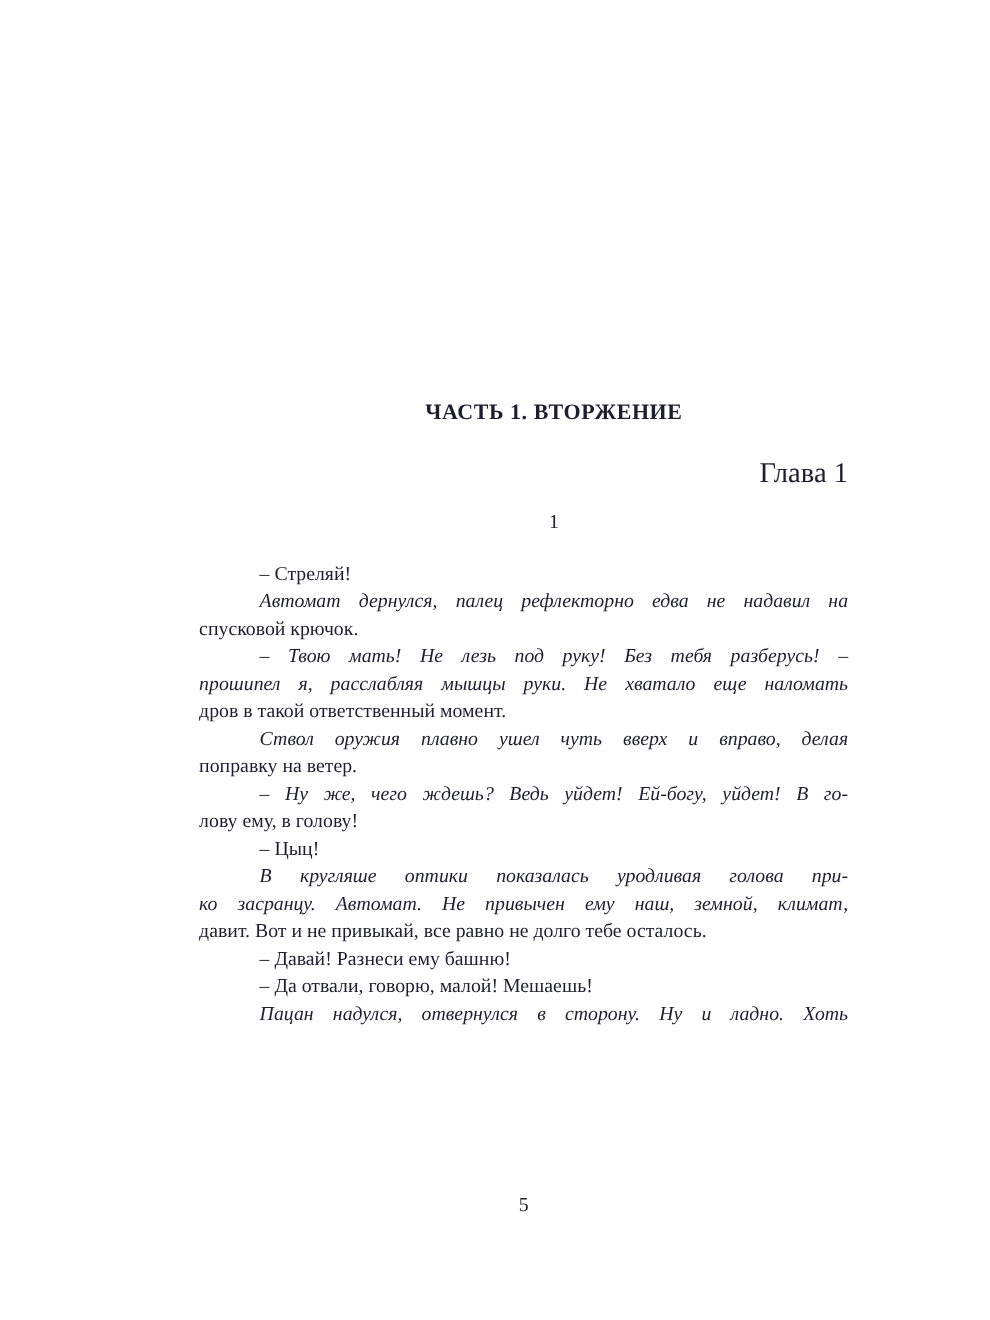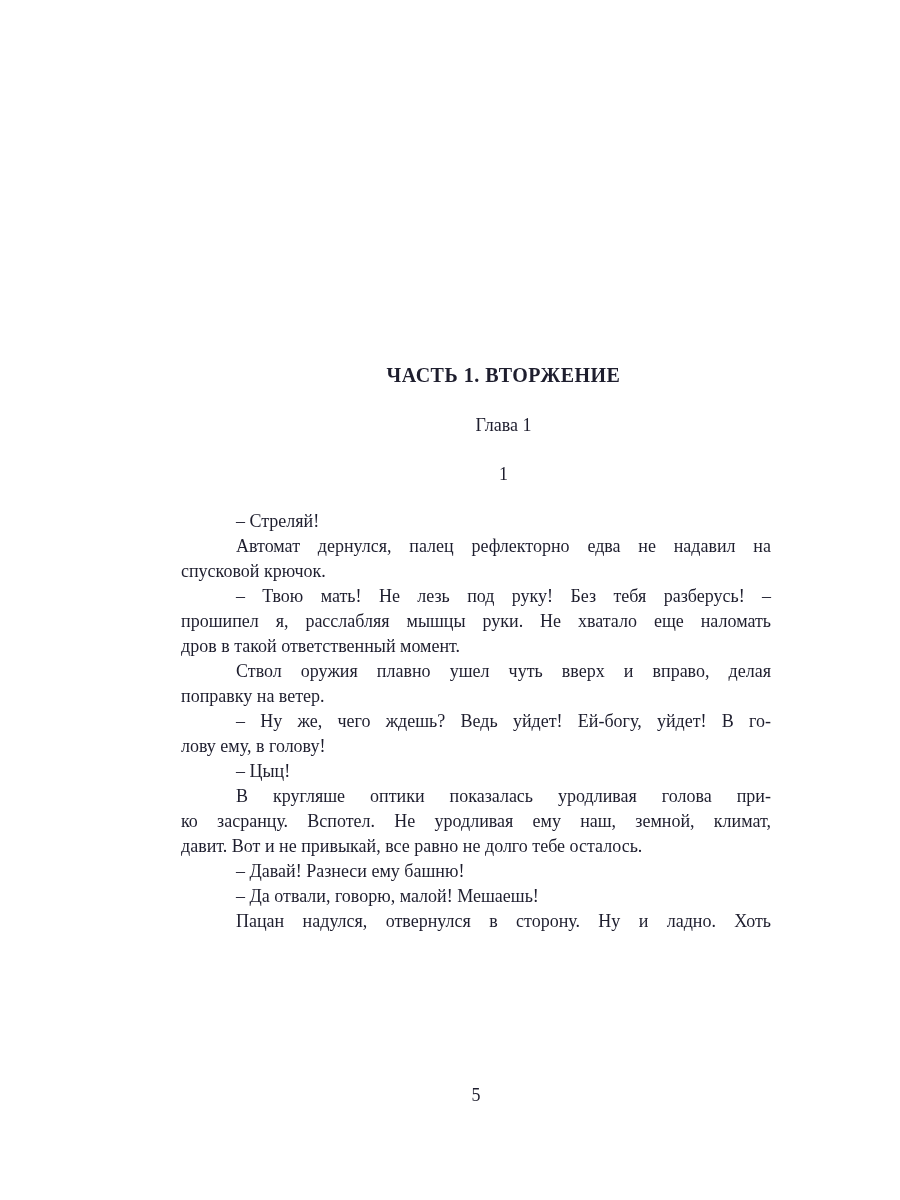--- a/index.html
+++ b/index.html
@@ -28,22 +28,22 @@
     text-align: center;
     font-size: 20px;
     font-weight: bold;
     letter-spacing: 0.5px;
   }
   .chapter-title {
     position: absolute;
     left: 210px;
     width: 535px;
     top: 415px;
-    text-align: center;
-    font-size: 18px;
+    text-align: right;
+    font-size: 26px;
     font-weight: normal;
   }
   .section-number {
     position: absolute;
     left: 210px;
     width: 535px;
     top: 464px;
     text-align: center;
     font-size: 18px;
   }
@@ -56,20 +56,21 @@
     line-height: 25px;
   }
   .paragraph { margin: 0; }
   .line {
     text-align: left;
     white-space: normal;
   }
   .line.just {
     text-align: justify;
     text-align-last: justify;
+    font-style: italic;
     -moz-text-align-last: justify;
   }
   .line.first {
     text-indent: 55px;
   }
   .page-number {
     position: absolute;
     left: 155px;
     width: 590px;
     top: 1085px;
@@ -103,21 +104,21 @@
       </div>
       <div class="paragraph">
         <div class="line first just">– Ну же, чего ждешь? Ведь уйдет! Ей-богу, уйдет! В го-</div>
         <div class="line">лову ему, в голову!</div>
       </div>
       <div class="paragraph">
         <div class="line first">– Цыц!</div>
       </div>
       <div class="paragraph">
         <div class="line first just">В кругляше оптики показалась уродливая голова при-</div>
-        <div class="line just">ко засранцу. Вспотел. Не уродливая ему наш, земной, климат,</div>
+        <div class="line just">ко засранцу. Автомат. Не привычен ему наш, земной, климат,</div>
         <div class="line">давит. Вот и не привыкай, все равно не долго тебе осталось.</div>
       </div>
       <div class="paragraph">
         <div class="line first">– Давай! Разнеси ему башню!</div>
       </div>
       <div class="paragraph">
         <div class="line first">– Да отвали, говорю, малой! Мешаешь!</div>
       </div>
       <div class="paragraph">
         <div class="line first just">Пацан надулся, отвернулся в сторону. Ну и ладно. Хоть</div>

